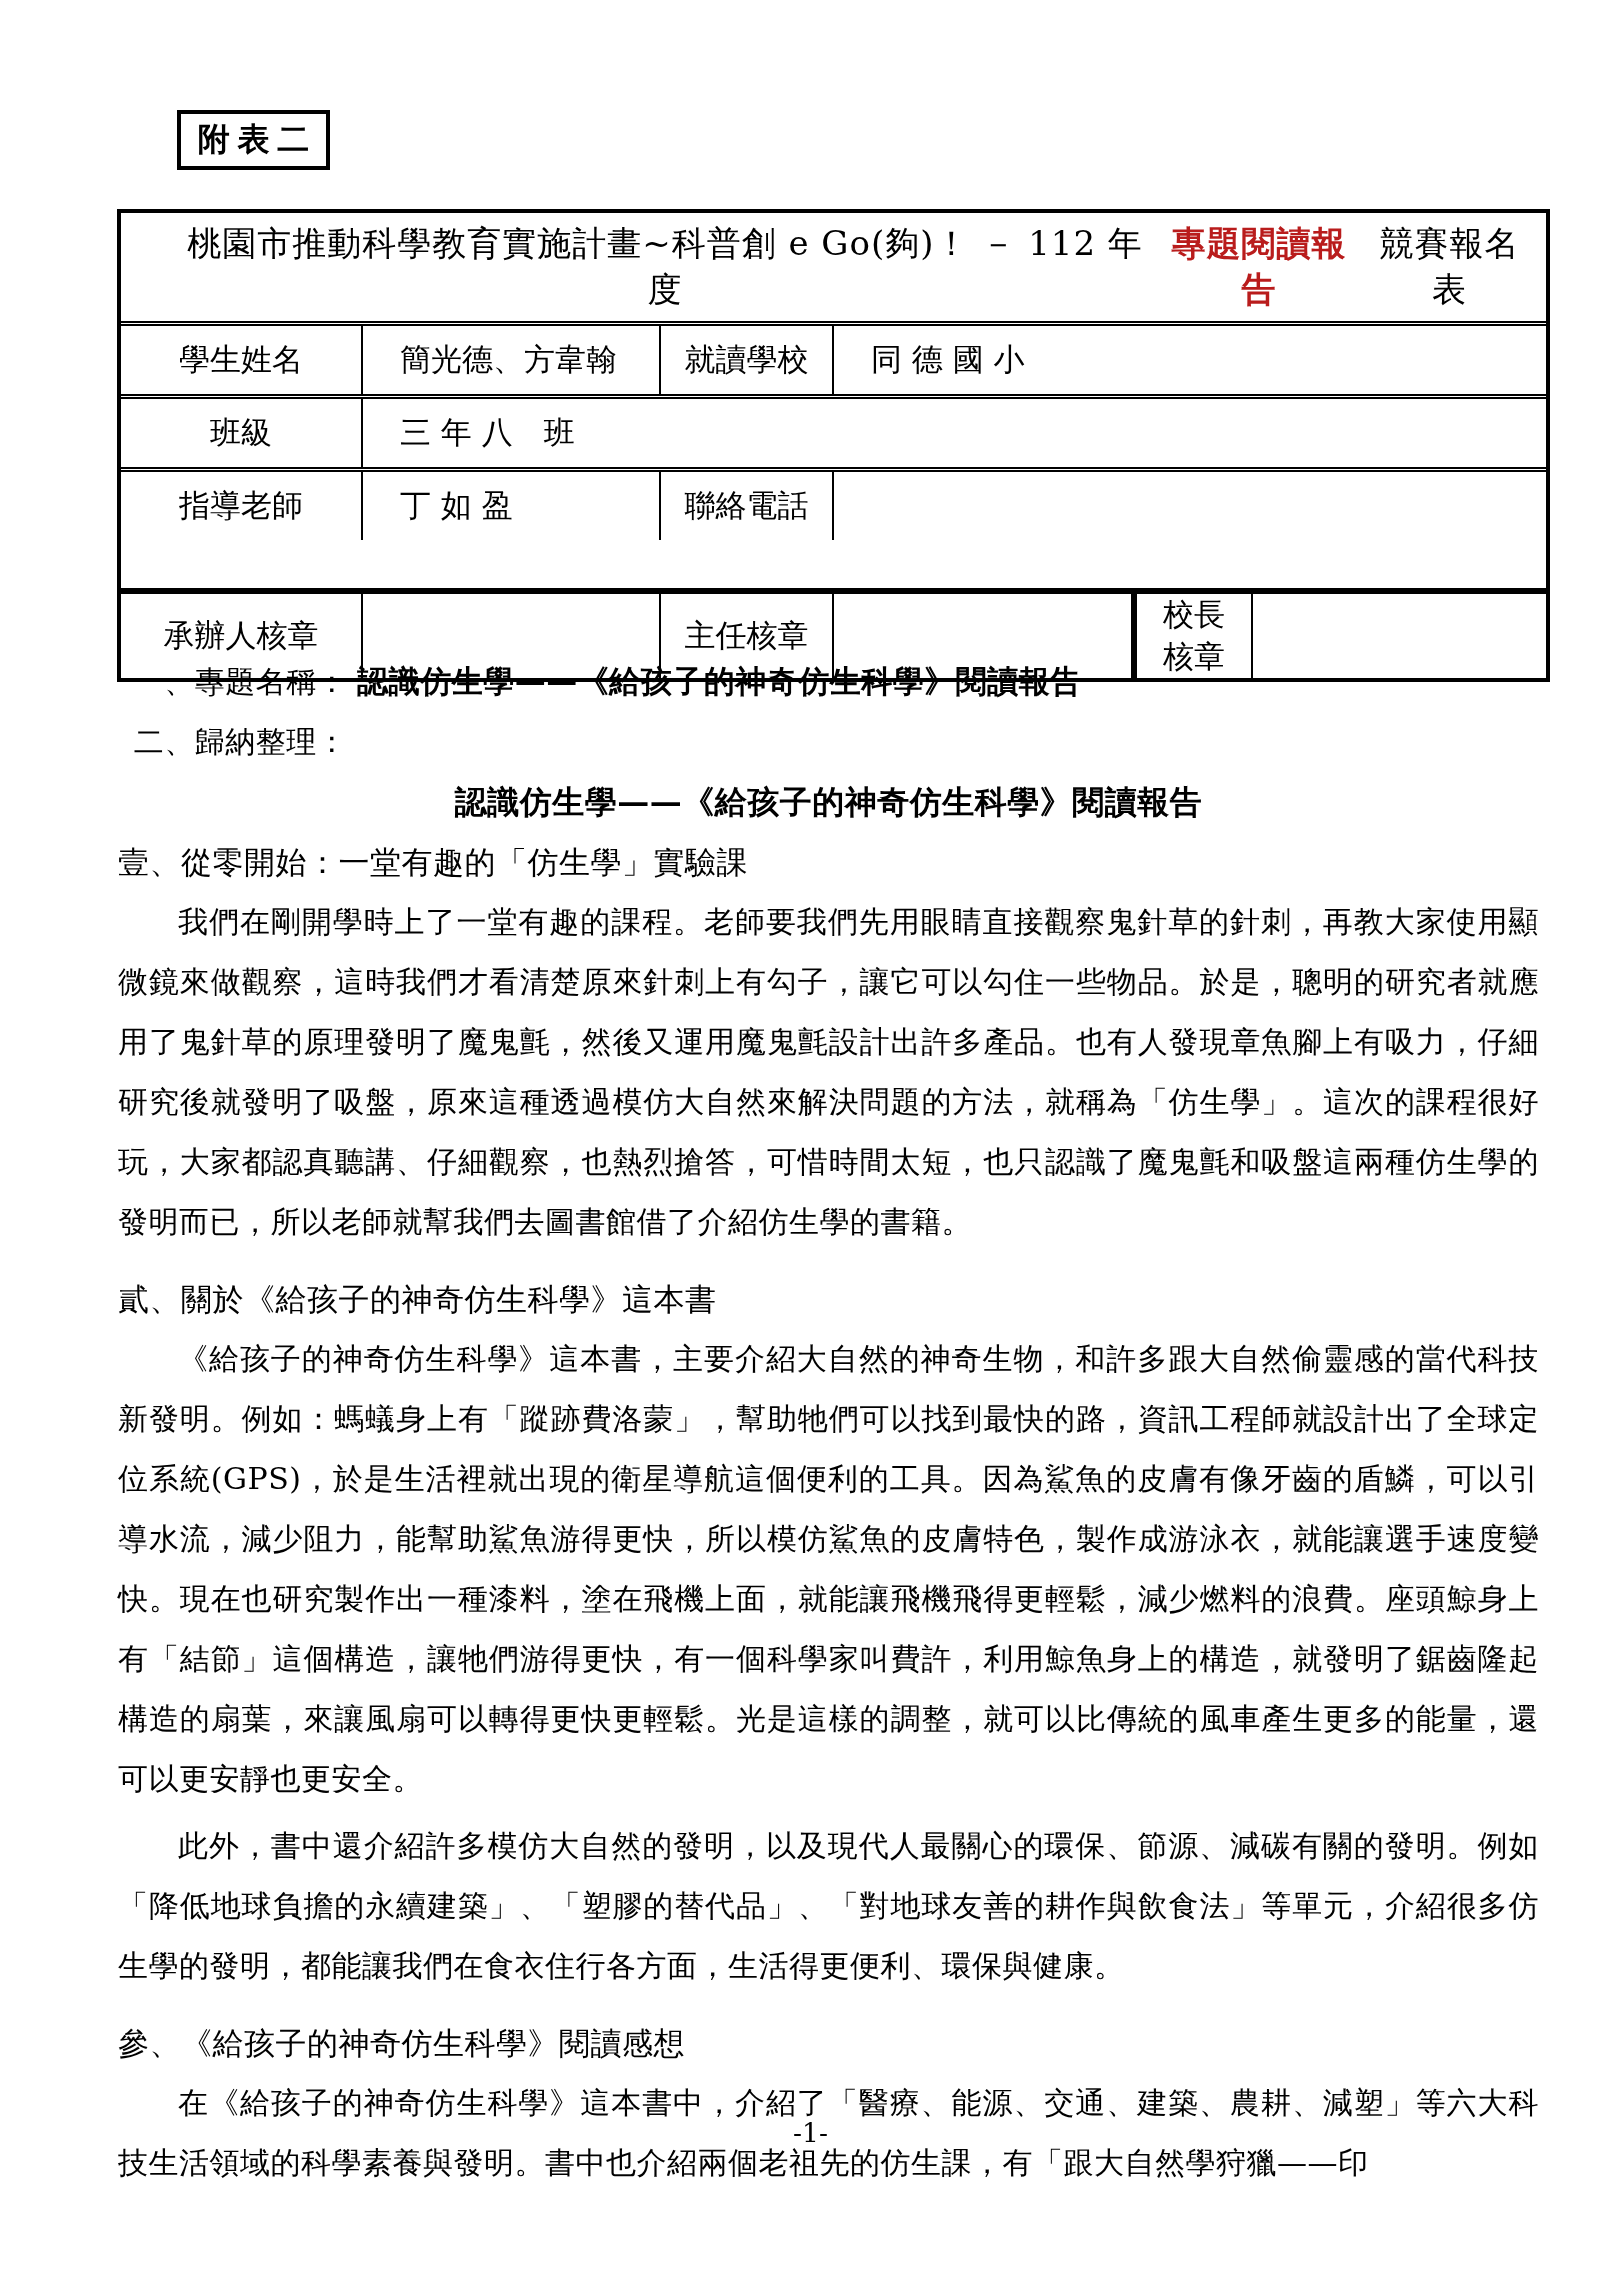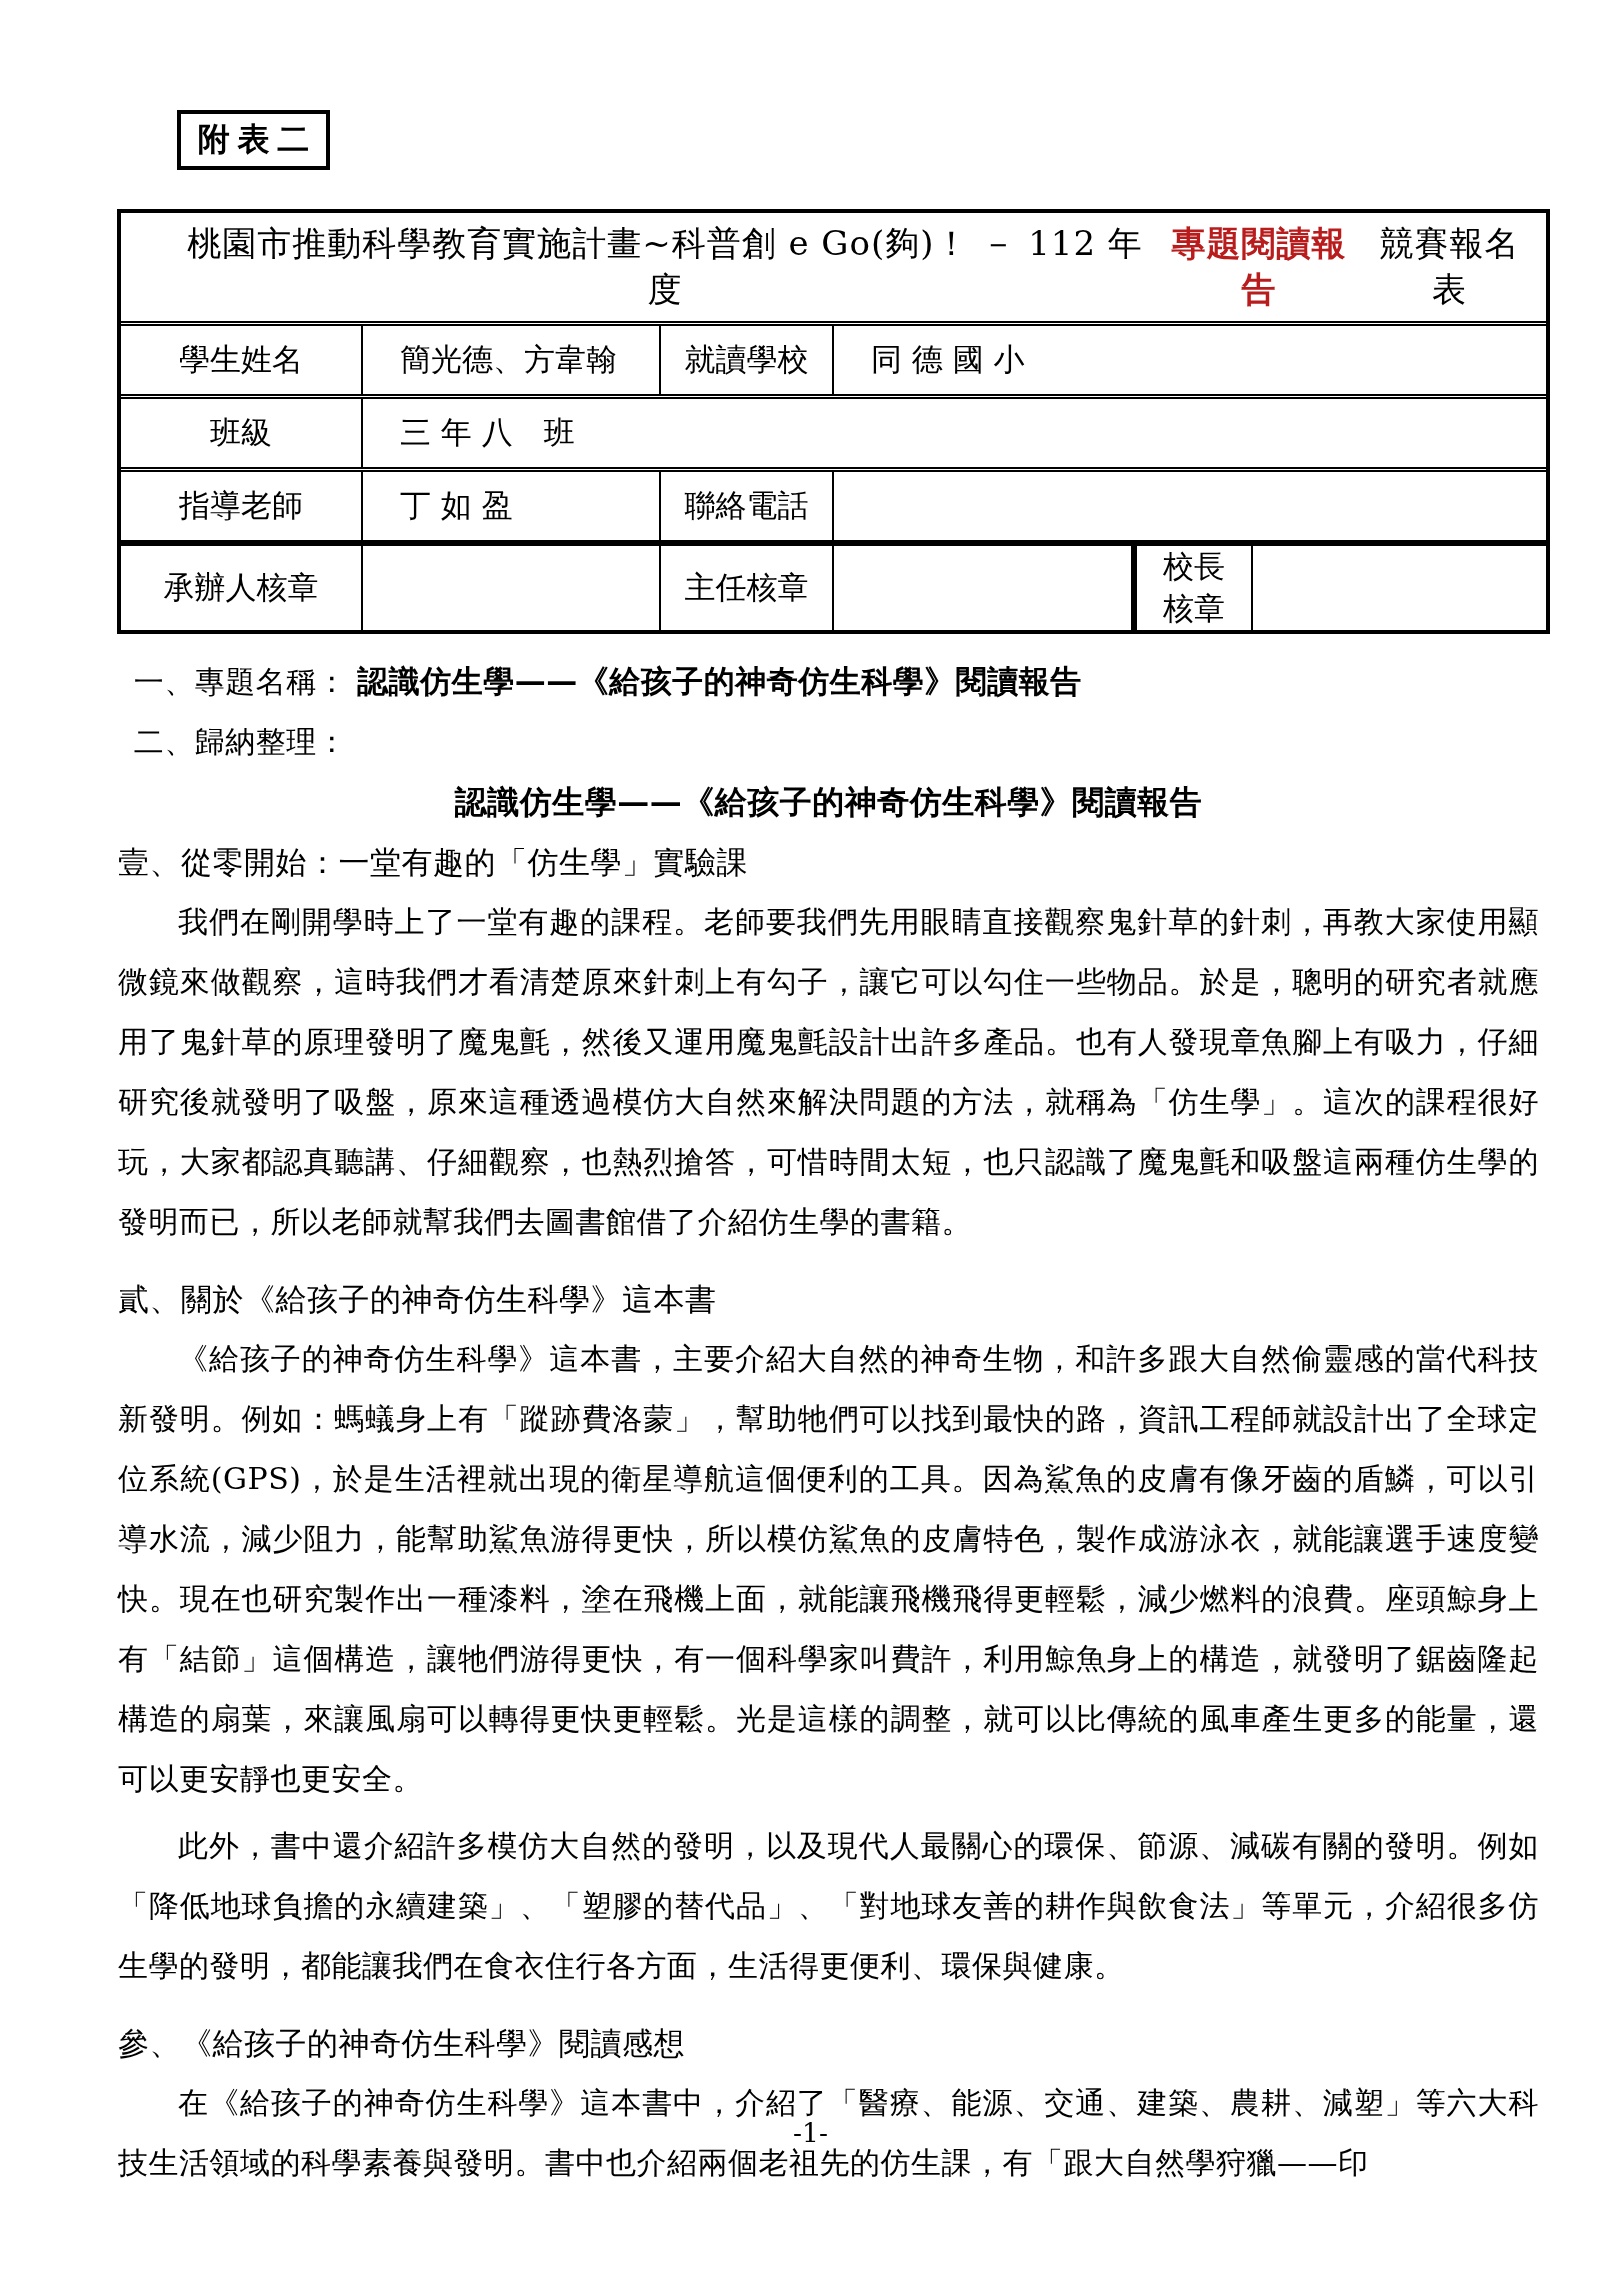--- a/index.html
+++ b/index.html
@@ -27,21 +27,21 @@
 
   
   .reg-table {
     position:absolute; left:117px; top:209px;
     width:1433px;
     border:4.9px solid #000;
     background:#fff;
   }
   .t-row { display:flex; align-items:stretch; border-top:5.9px double #000; }
   .t-row.first { border-top:none;padding-left:44px; }
-  .t-row.seal  { border-top:6.9px solid #000; }
+  .t-row.seal  { border-top:6.9px solid #000;margin-top:48px; }
   .t-cell {
     display:flex; align-items:center;
     font-size:31px; min-height:68px;
     padding:0 13.7px;
   }
   .t-cell.lab { justify-content:center; text-align:center; }
   .t-cell.val { justify-content:flex-start; padding-left:37px; }
   .bl3 { border-left:2.9px solid #000; }
   .bl7 { border-left:6.9px solid #000; }
   .w-c1 { width:240px; } .w-c2 { width:298px; } .w-c3 { width:173px; }

